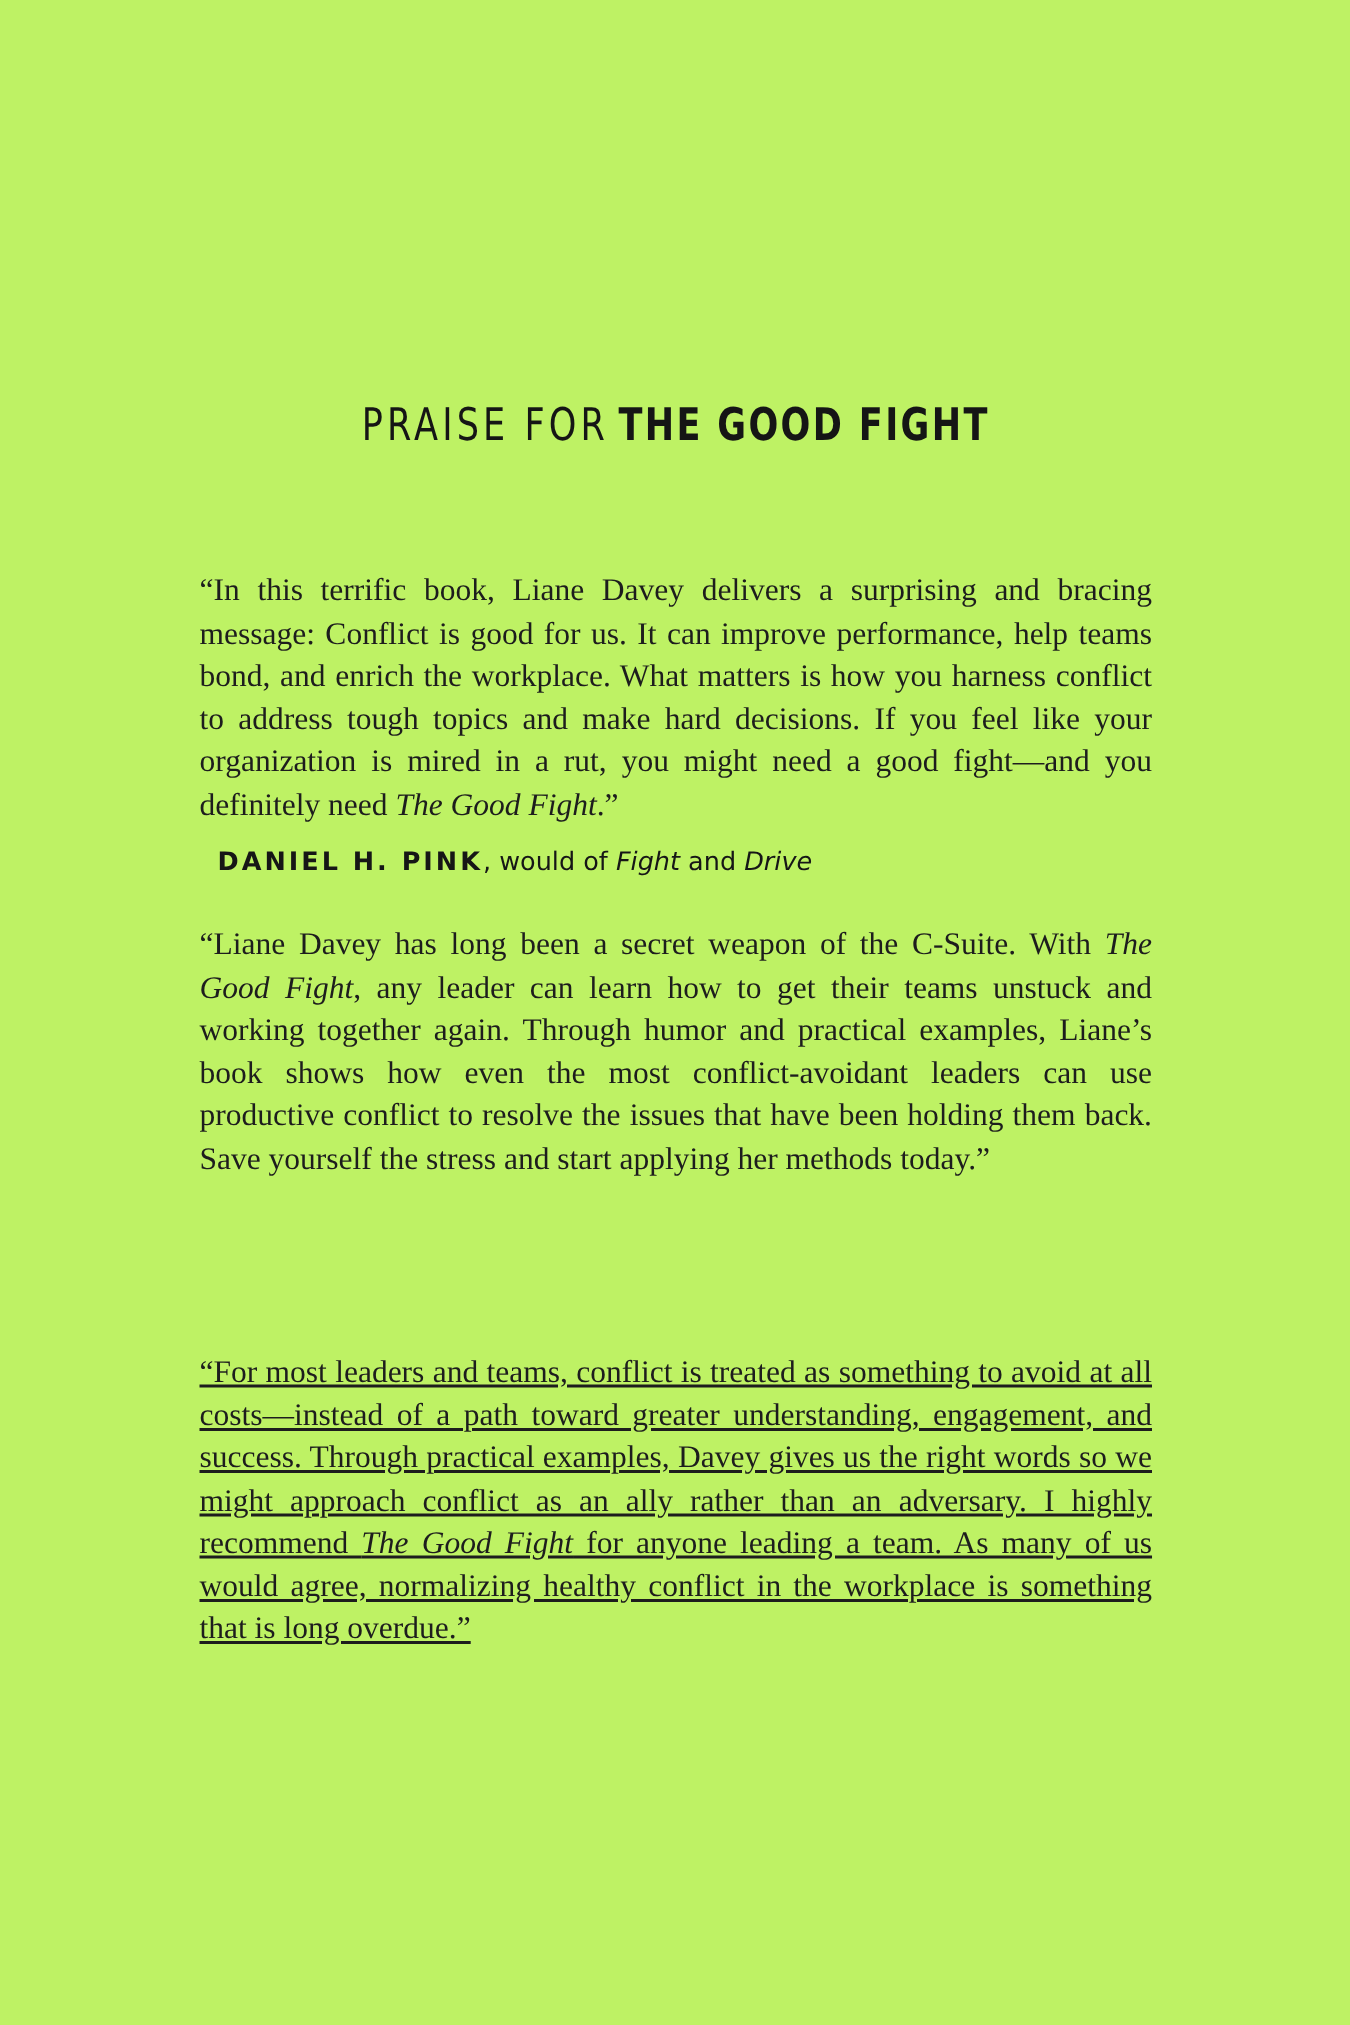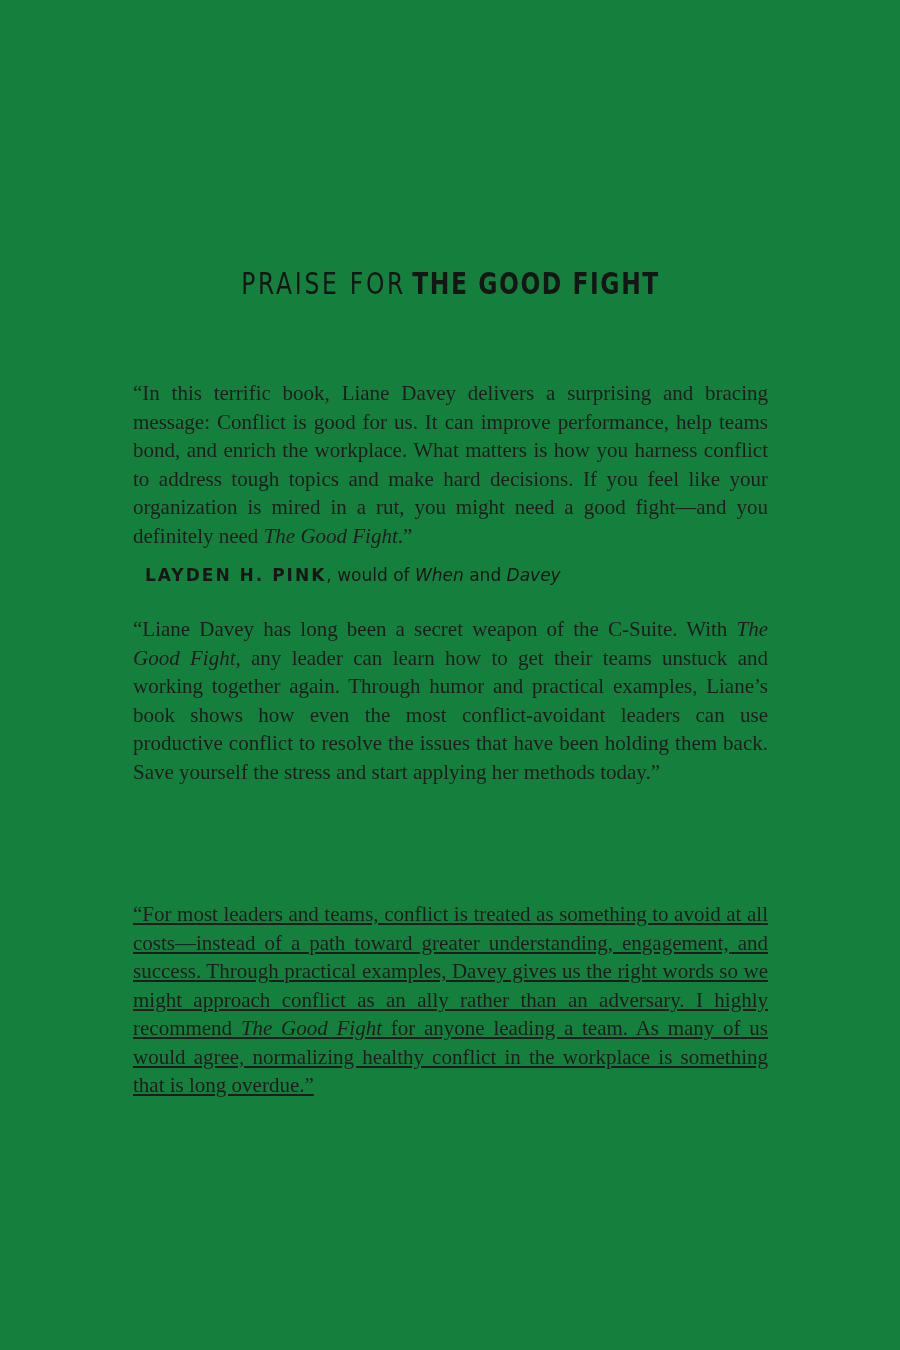--- a/index.html
+++ b/index.html
@@ -4,21 +4,21 @@
 <style>
   html, body {
     margin: 0;
     padding: 0;
     background: #ffffff;
   }
   .page {
     position: relative;
     width: 900px;
     height: 1350px;
-    background: #15803d;
+    background: #bef264;
     overflow: hidden;
   }
   .title {
     position: absolute;
     top: 267px;
     left: 133px;
     width: 635px;
     margin: 0;
     text-align: center;
     white-space: nowrap;
@@ -71,19 +71,19 @@
   .run-name   { font-weight: 700; letter-spacing: 2px; font-style: normal; }
 </style>
 </head>
 <body>
 
 <div class="page">
 
   <h1 class="title"><span class="title-regular">PRAISE FOR</span><span class="title-bold">THE GOOD FIGHT</span></h1>
 
   <p class="quote quote-1"><span class="run-normal">“In this terrific book, Liane Davey delivers a surprising and bracing message: Conflict is good for us. It can improve performance, help teams bond, and enrich the workplace. What matters is how you harness conflict to address tough topics and make hard decisions. If you feel like your organization is mired in a rut, you might need a good fight—and you definitely need </span><span class="run-italic">The Good Fight</span><span class="run-normal">.”</span></p>
-  <p class="attr attr-1"><span class="run-name">LAYDEN H. PINK</span><span class="run-normal">, would of </span><span class="run-italic">When</span><span class="run-normal"> and </span><span class="run-italic">Davey</span></p>
+  <p class="attr attr-1"><span class="run-name">DANIEL H. PINK</span><span class="run-normal">, would of </span><span class="run-italic">Fight</span><span class="run-normal"> and </span><span class="run-italic">Drive</span></p>
 
   <p class="quote quote-2"><span class="run-normal">“Liane Davey has long been a secret weapon of the C-Suite. With </span><span class="run-italic">The Good Fight</span><span class="run-normal">, any leader can learn how to get their teams unstuck and working together again. Through humor and practical examples, Liane’s book shows how even the most conflict-avoidant leaders can use productive conflict to resolve the issues that have been holding them back. Save yourself the stress and start applying her methods today.”</span></p>
 
   <p class="quote quote-3"><span class="run-normal">“For most leaders and teams, conflict is treated as something to avoid at all costs—instead of a path toward greater understanding, engagement, and success. Through practical examples, Davey gives us the right words so we might approach conflict as an ally rather than an adversary. I highly recommend </span><span class="run-italic">The Good Fight</span><span class="run-normal"> for anyone leading a team. As many of us would agree, normalizing healthy conflict in the workplace is something that is long overdue.”</span></p>
 
 </div>
 
 </body></html>

